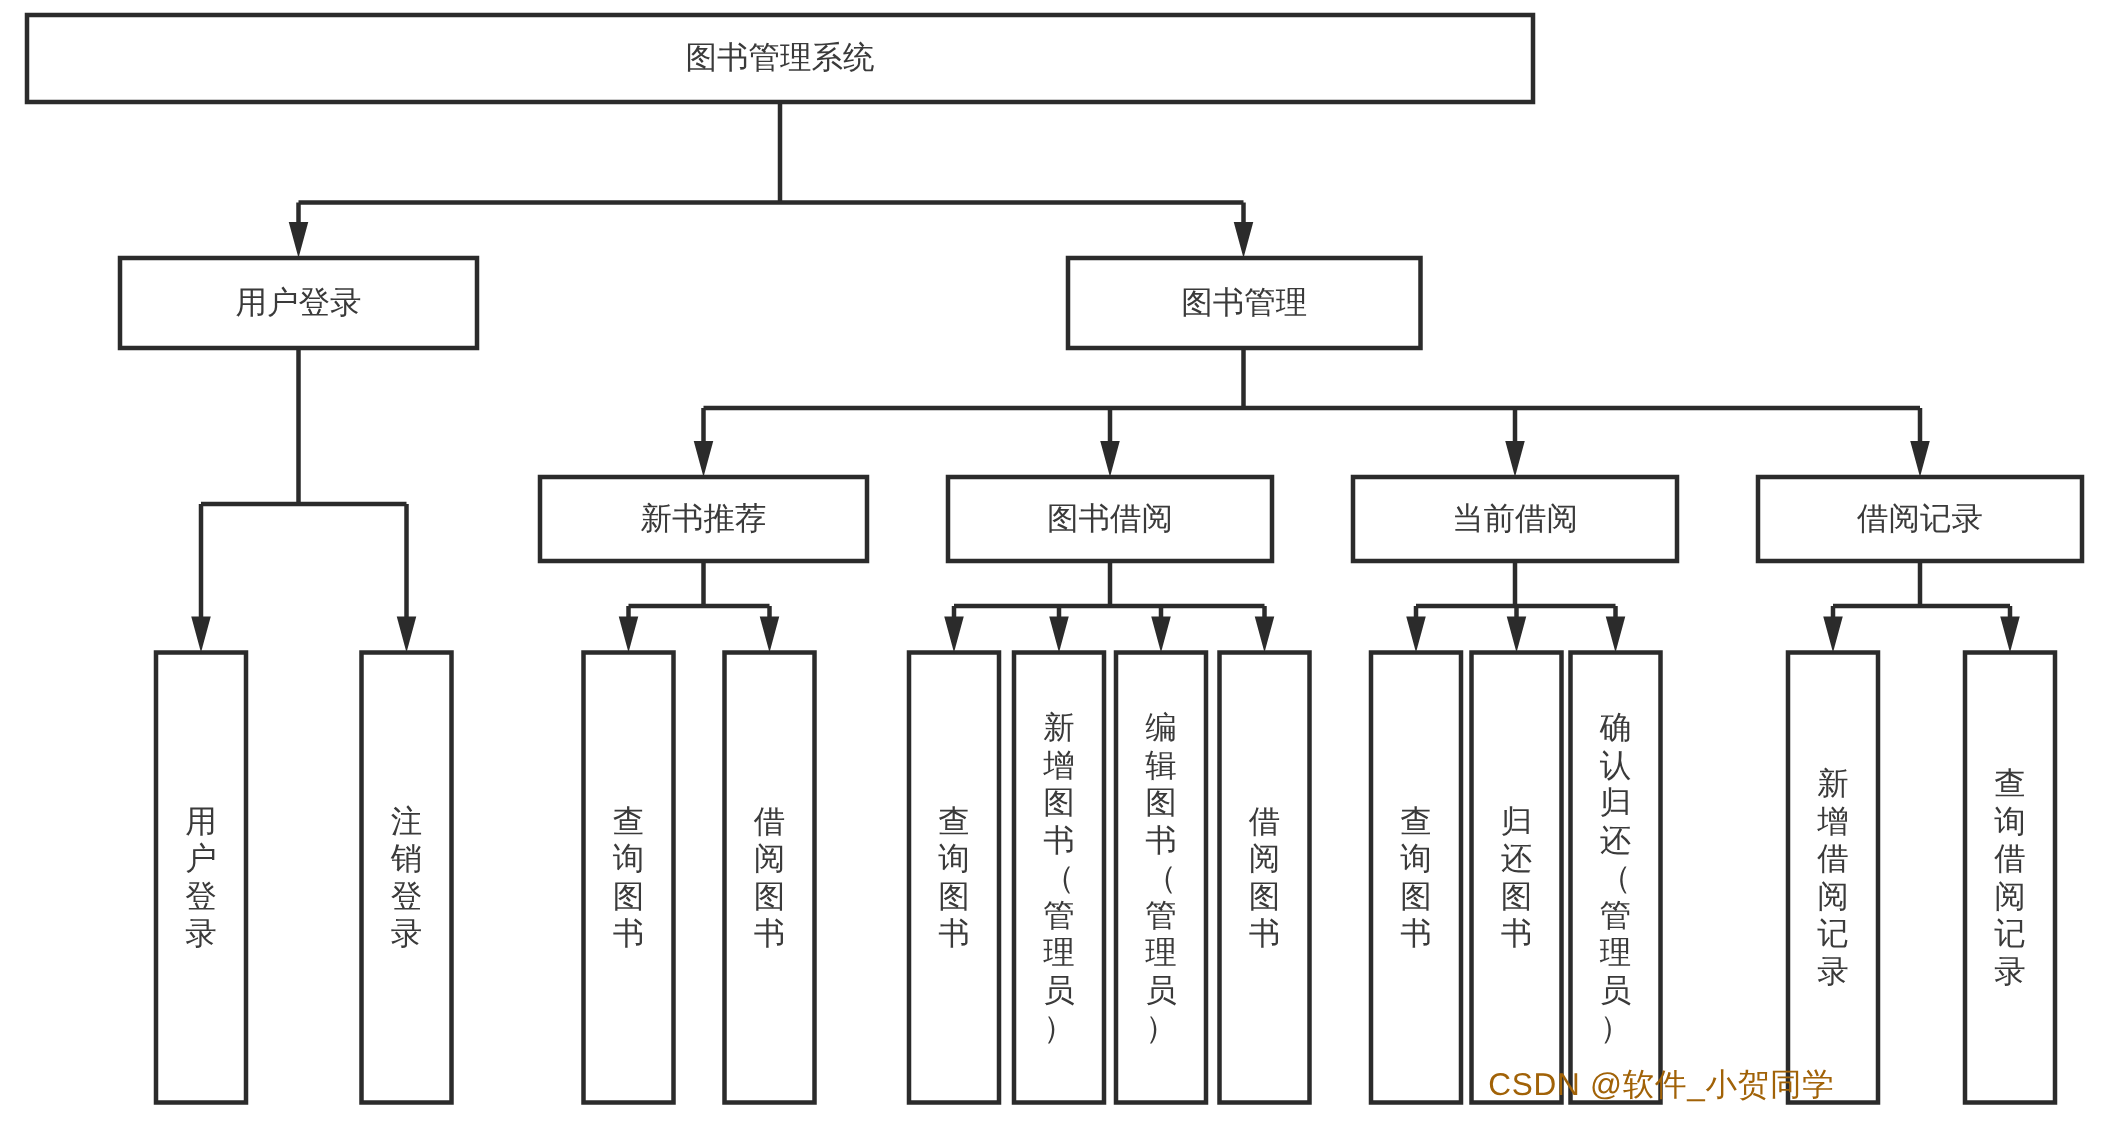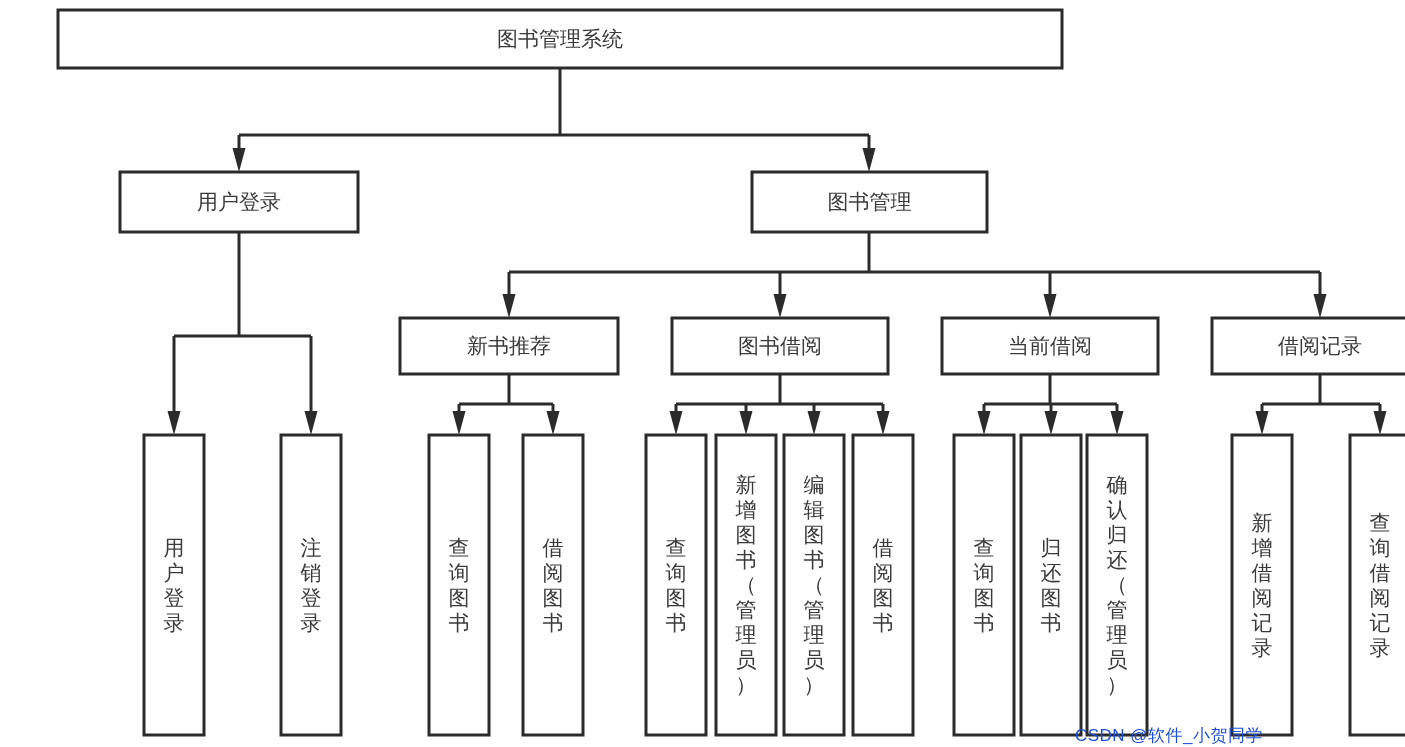--- a/index.html
+++ b/index.html
@@ -12,21 +12,20 @@
     width: 1405px;
     height: 747px;
     font-family: "Liberation Sans", "DejaVu Sans", sans-serif;
     overflow: hidden;
   }
   #diagram-root {
     position: relative;
     width: 1231px;
     height: 747px;
     background: #ffffff;
-    margin-left: 40px;
   }
   svg#flow-svg {
     position: absolute;
     left: 0;
     top: 0;
     width: 1405px;
     height: 747px;
     display: block;
   }
   .node-rect {
@@ -53,24 +52,24 @@
     fill: none;
     stroke-linecap: butt;
   }
   .arrow-head {
     fill: #2b2b2b;
     stroke: none;
   }
   .watermark {
     position: absolute;
     right: 8px;
-    bottom: 0;
-    font-family: "Liberation Sans", "DejaVu Sans", sans-serif;
-    font-size: 17px;
-    color: #1d4ed8;
+    bottom: 10px;
+    font-family: "Liberation Sans", "DejaVu Sans", sans-serif;
+    font-size: 21px;
+    color: #a16207;
     letter-spacing: 0.5px;
     white-space: nowrap;
     user-select: none;
   }
 </style>
 </head>
 <body>
 
 <div id="diagram-root">
 

